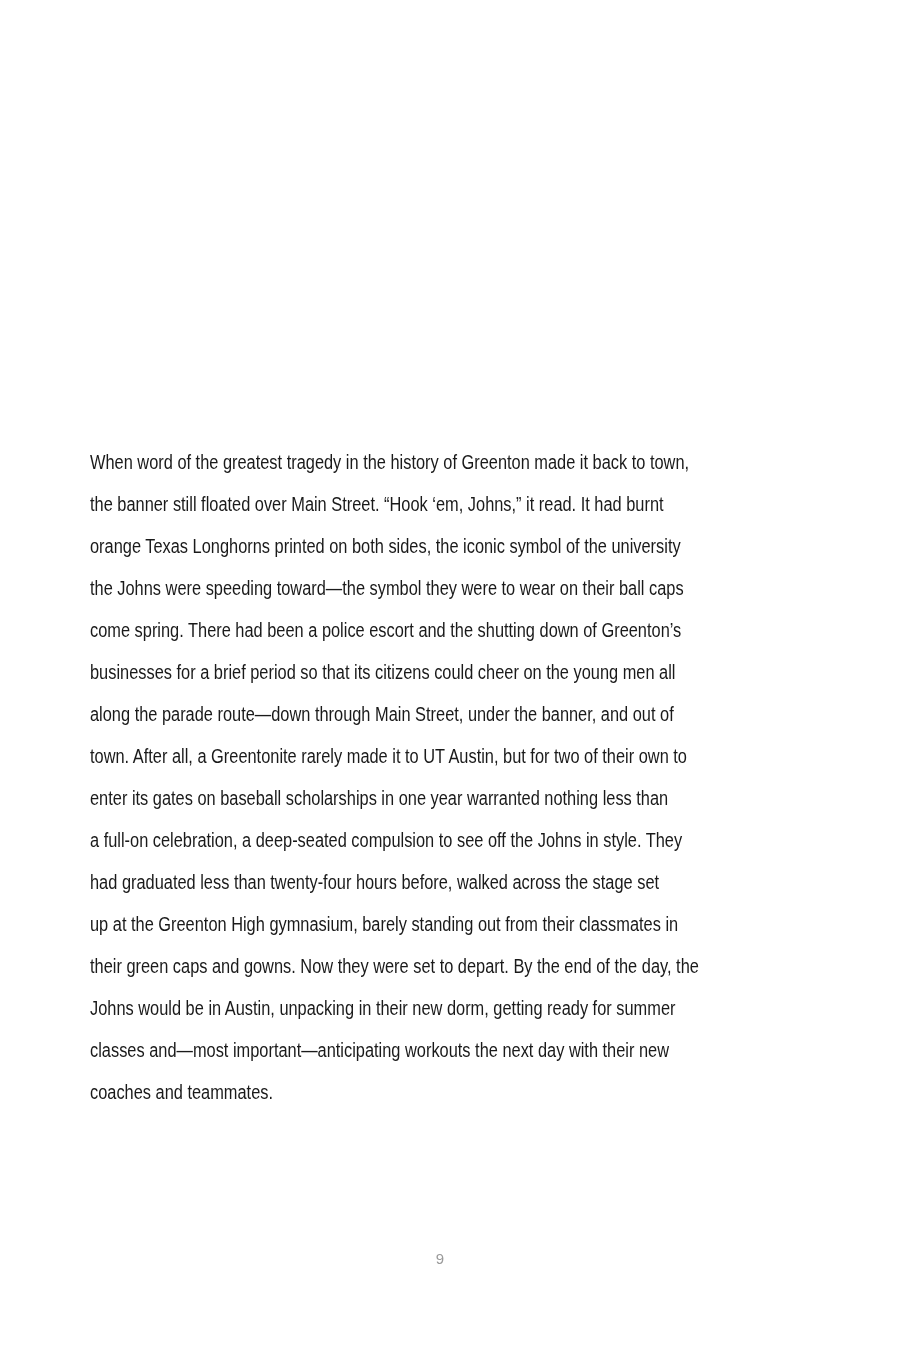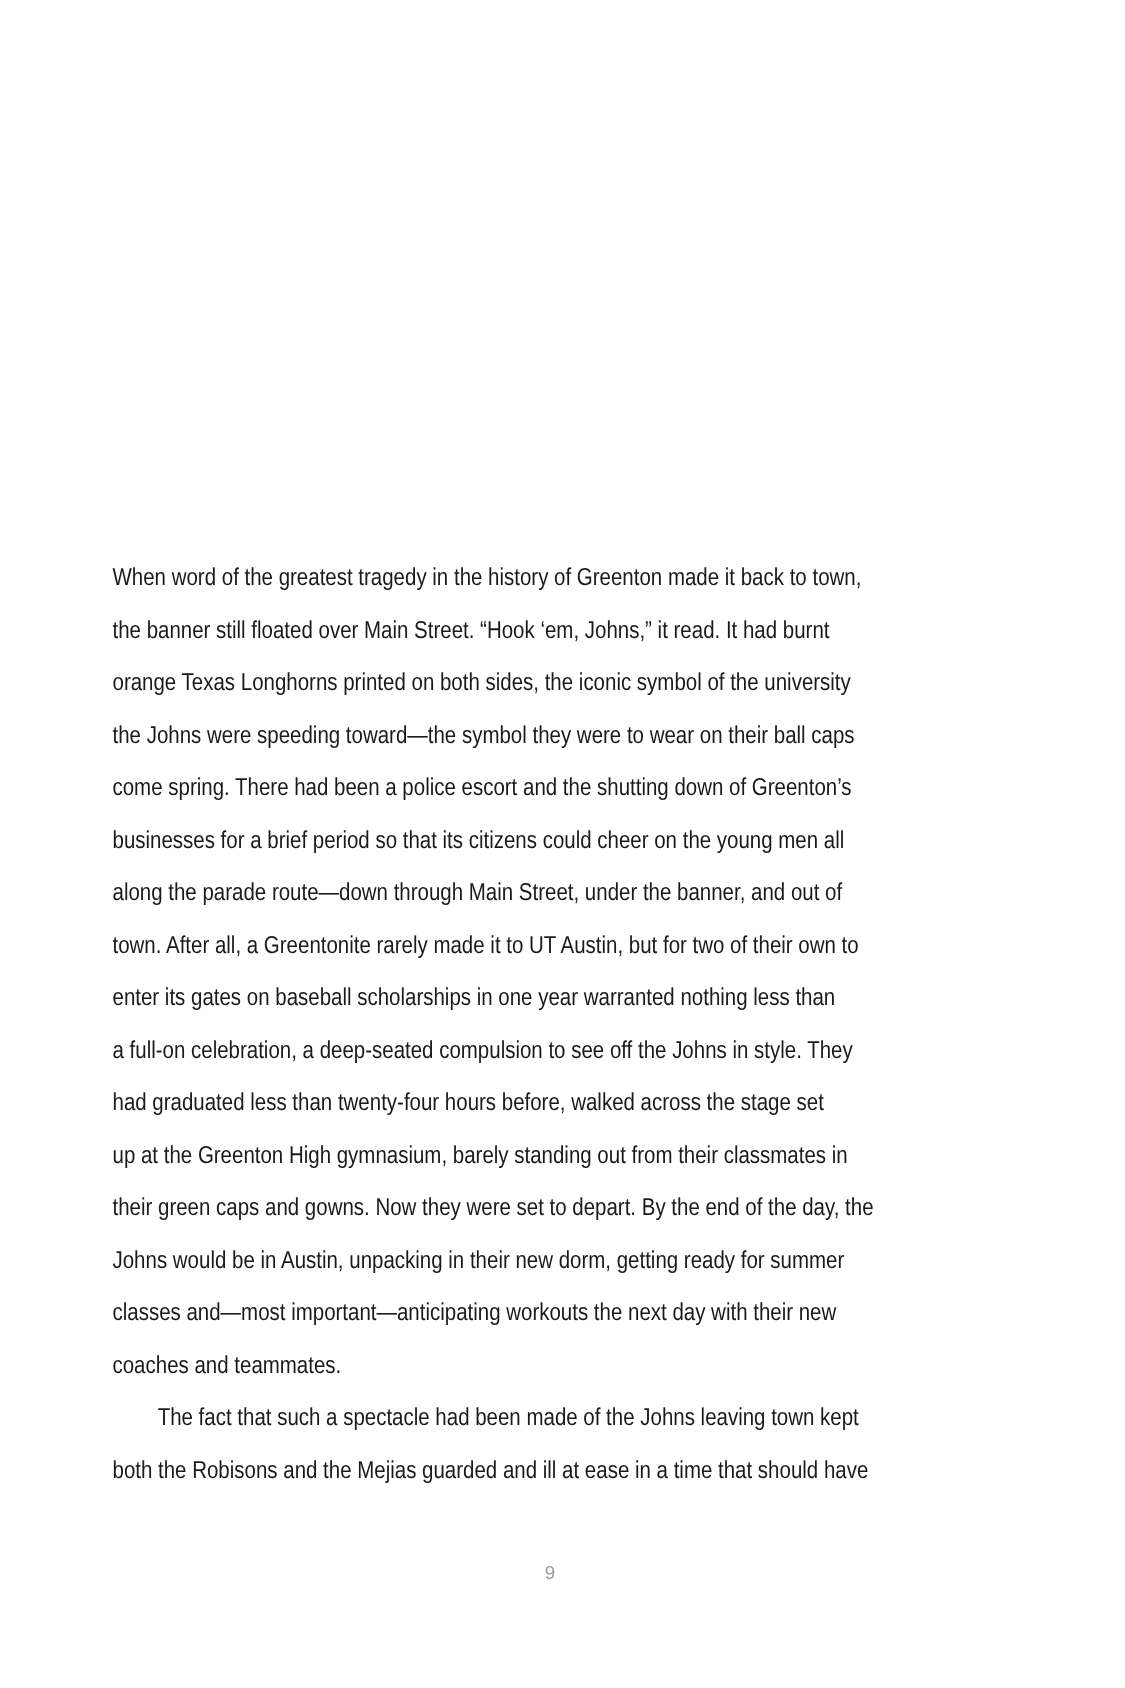--- a/index.html
+++ b/index.html
@@ -66,20 +66,16 @@
       <div class="line">town. After all, a Greentonite rarely made it to UT Austin, but for two of their own to</div>
       <div class="line">enter its gates on baseball scholarships in one year warranted nothing less than</div>
       <div class="line">a full-on celebration, a deep-seated compulsion to see off the Johns in style. They</div>
       <div class="line">had graduated less than twenty-four hours before, walked across the stage set</div>
       <div class="line">up at the Greenton High gymnasium, barely standing out from their classmates in</div>
       <div class="line">their green caps and gowns. Now they were set to depart. By the end of the day, the</div>
       <div class="line">Johns would be in Austin, unpacking in their new dorm, getting ready for summer</div>
       <div class="line">classes and—most important—anticipating workouts the next day with their new</div>
       <div class="line">coaches and teammates.</div>
     </div>
-    <div>
-      <div class="line indent">The fact that such a spectacle had been made of the Johns leaving town kept</div>
-      <div class="line">both the Robisons and the Mejias guarded and ill at ease in a time that should have</div>
-    </div>
   </div>
 
   <div class="page-number">9</div>
 </div>
 
 </body></html>

